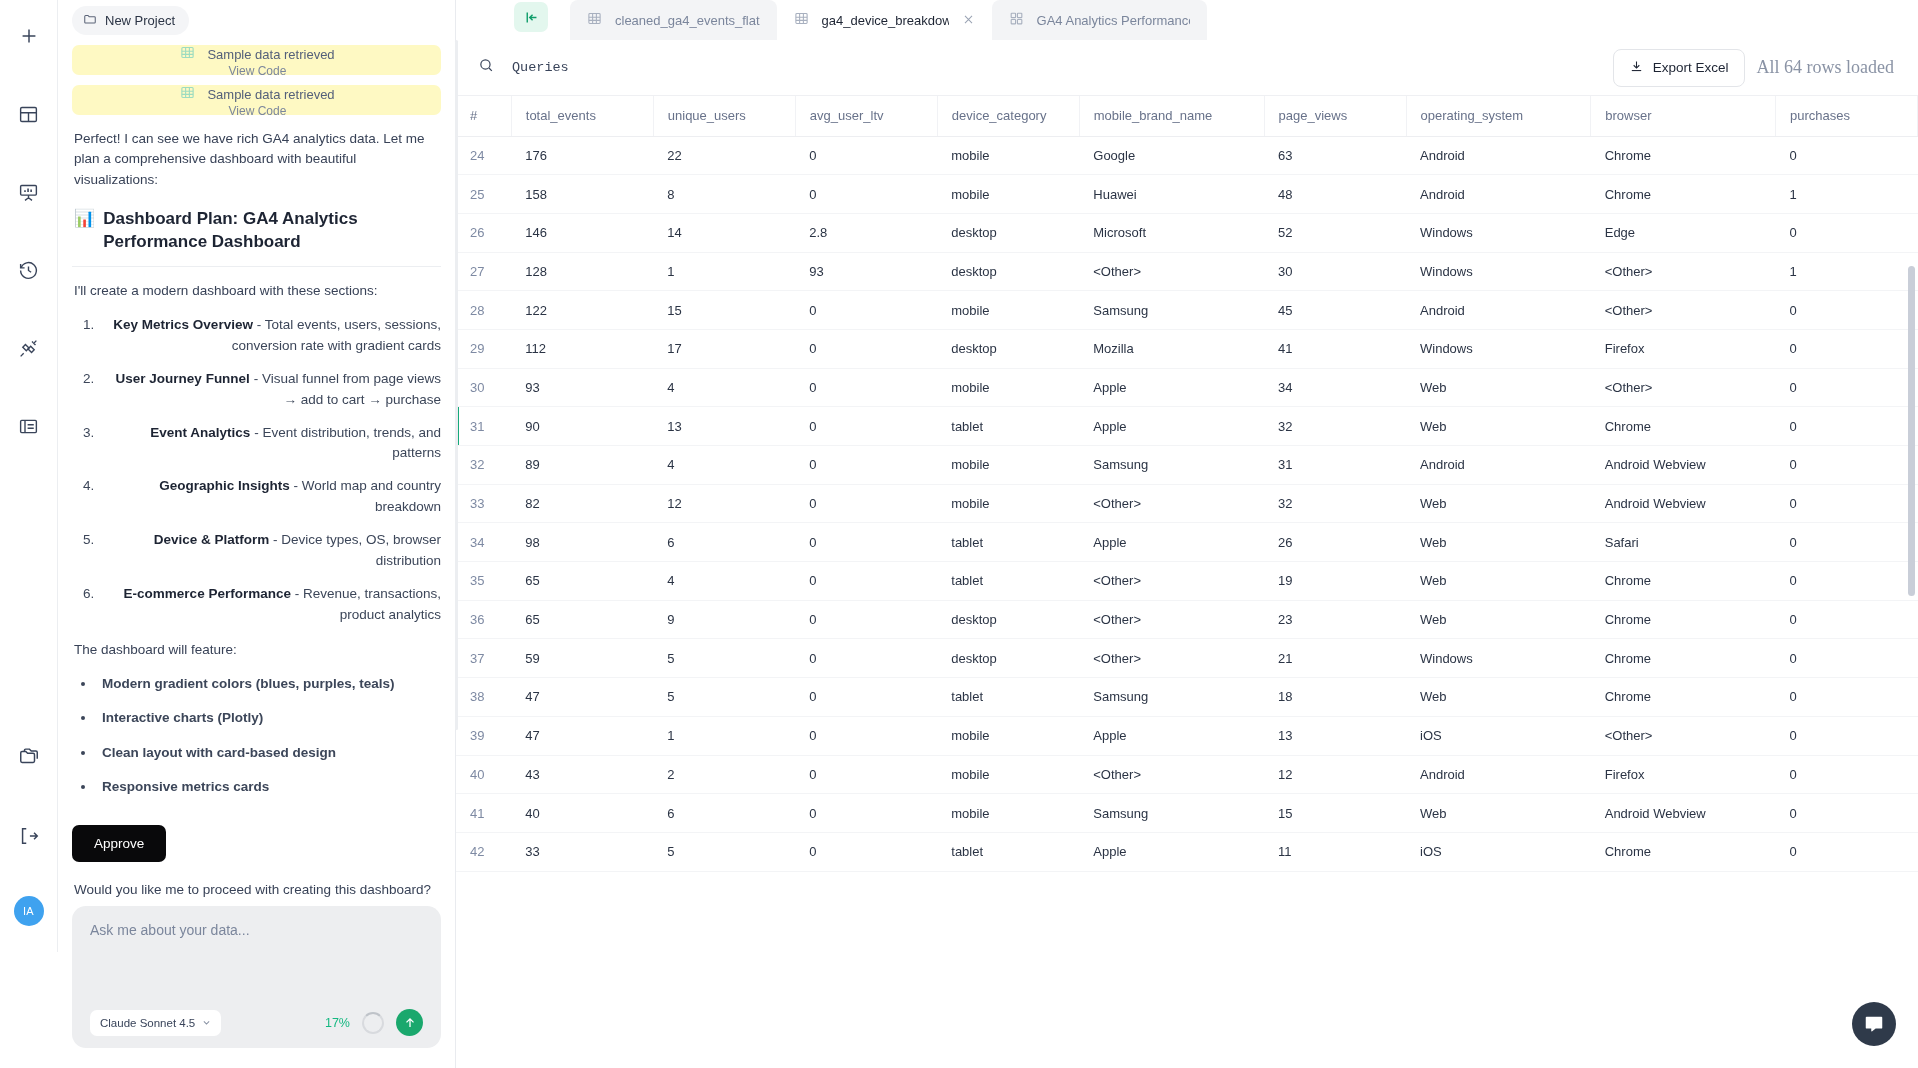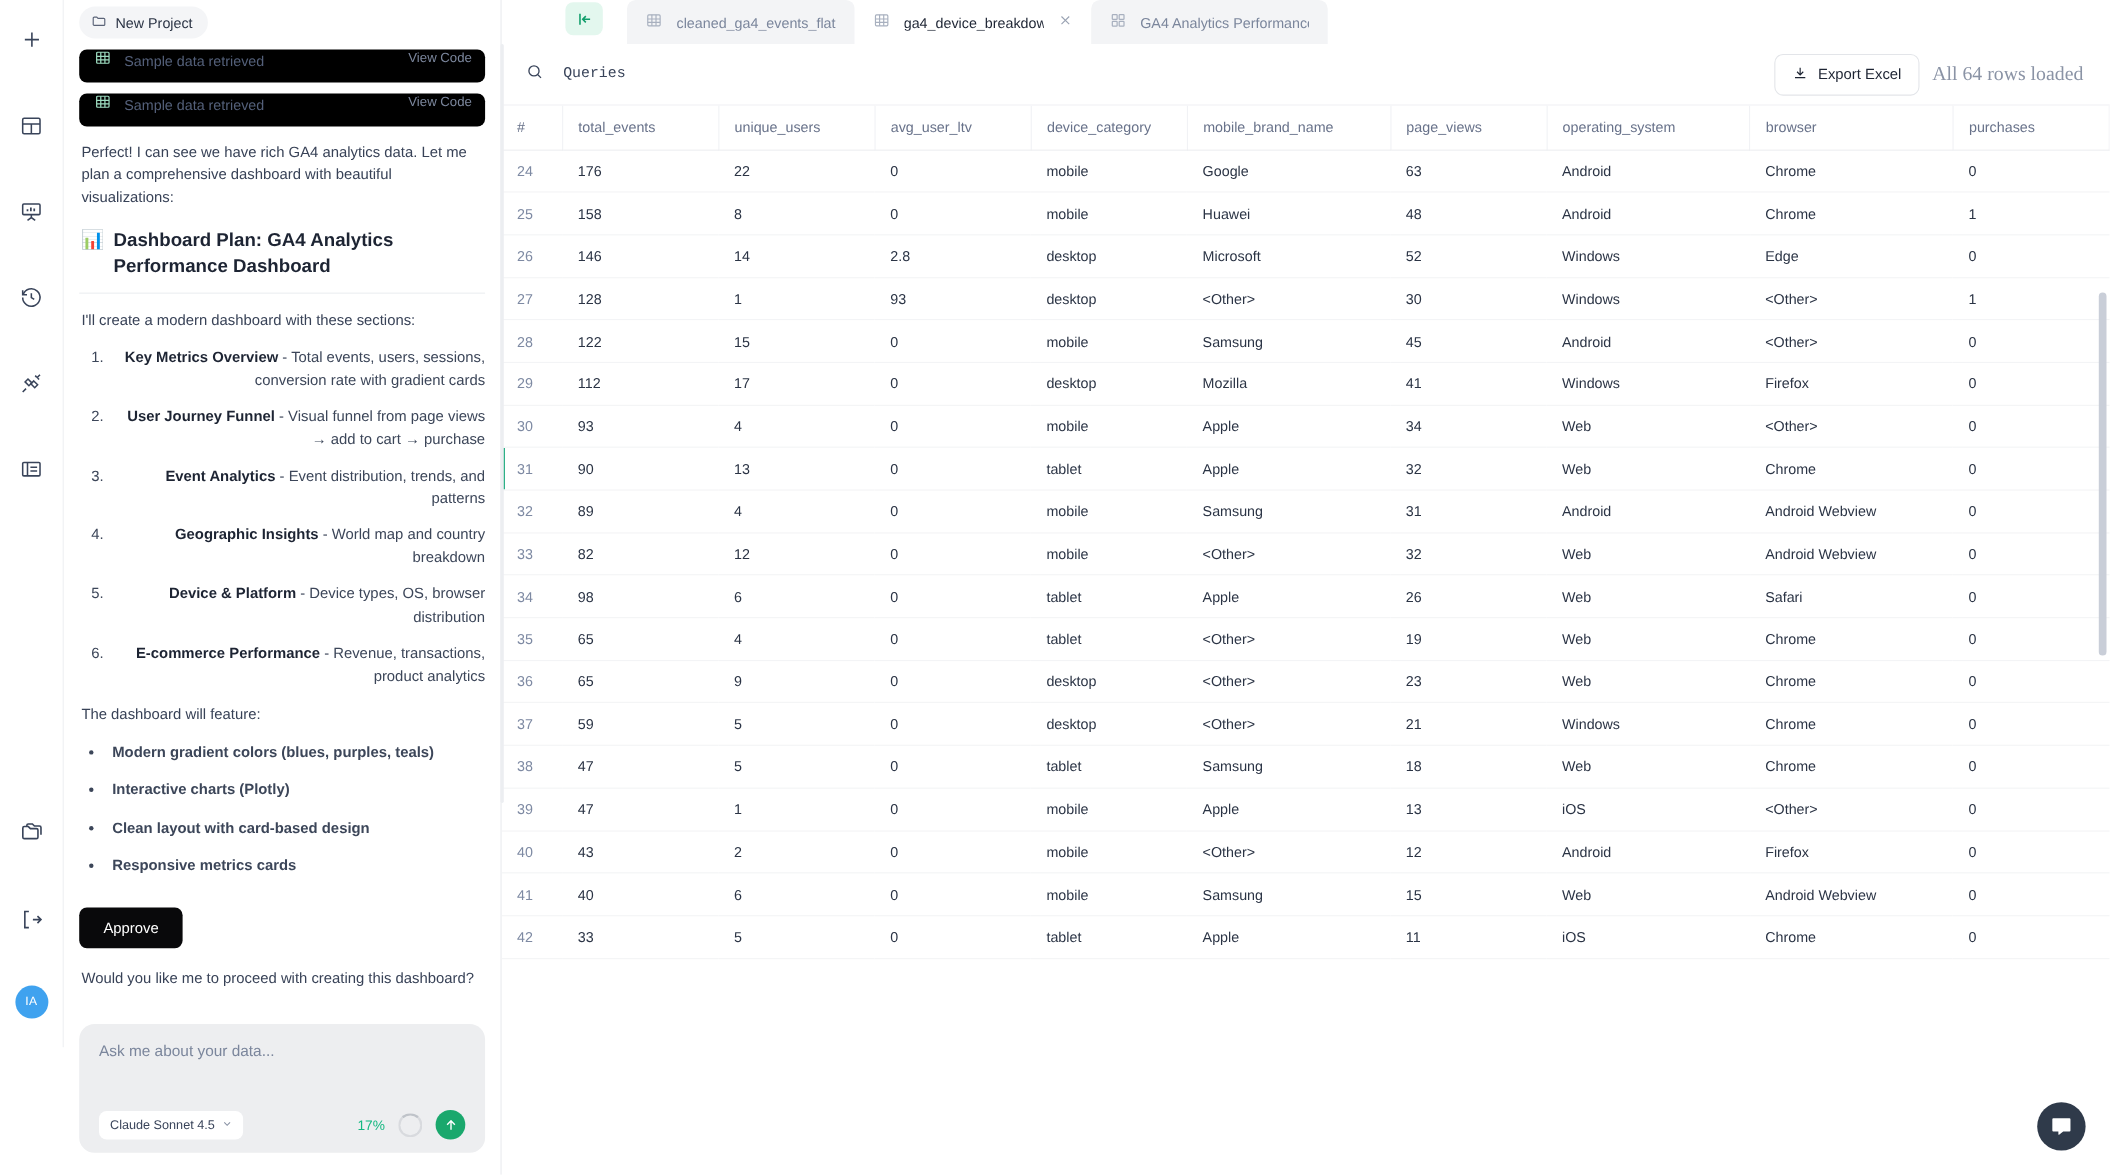--- a/index.html
+++ b/index.html
@@ -50,24 +50,24 @@
     display: inline-flex; align-items: center; gap: 8px;
     background: #f4f5f7; border-radius: 16px;
     padding: 6px 14px 6px 11px;
     font-size: 13px; color: #2b3445; cursor: pointer;
   }
   .chat-scroll {
     flex: 1 1 auto; overflow: hidden;
     padding: 10px 14px 0 14px;
   }
   .tool-card {
-    background: #000000; border-radius: 7px;
+    background: #fef9c3; border-radius: 7px;
     height: 30px; margin-bottom: 10px;
-    display: flex; align-items: flex-start; justify-content: space-between;
-    padding: 0 12px 0 14px; cursor: pointer;
+    display: flex; align-items: center; justify-content: space-between;
+    padding: 0 12px 0 14px; cursor: pointer; flex-direction: column;
   }
   .tool-left { display: flex; align-items: center; gap: 12px; }
   .tool-label { font-size: 13px; color: #54607a; }
   .view-code { font-size: 12px; color: #7b869c; cursor: pointer; }
   .msg { font-size: 13.5px; line-height: 1.5; color: #384257; }
   .msg p { margin: 14px 2px; }
   h2.plan-title {
     font-size: 17px; line-height: 1.35; font-weight: bold;
     color: #1d2433; margin: 18px 2px 10px 2px;
     display: flex; gap: 8px; align-items: flex-start;
@@ -82,21 +82,21 @@
     background: #09090b; color: #ffffff;
     border: none; border-radius: 7px;
     font-size: 13.5px; font-family: inherit;
     padding: 11px 22px; cursor: pointer;
     margin: 14px 0 4px 0;
   }
   
   .composer-wrap { padding: 0 14px 20px 14px; }
   .composer {
     background: #edeef0; border-radius: 14px;
-    height: 117px; padding: 16px 18px 12px 18px;
+    height: 142px; padding: 16px 18px 12px 18px;
     position: relative; display: flex; flex-direction: column;
   }
   .composer-input {
     flex: 1 1 auto; border: none; background: transparent;
     resize: none; outline: none;
     font-family: inherit; font-size: 14px; color: #3c4659;
   }
   .composer-input::placeholder { color: #7b869c; }
   .composer-bar { display: flex; align-items: center; justify-content: space-between; }
   .model-pill {

